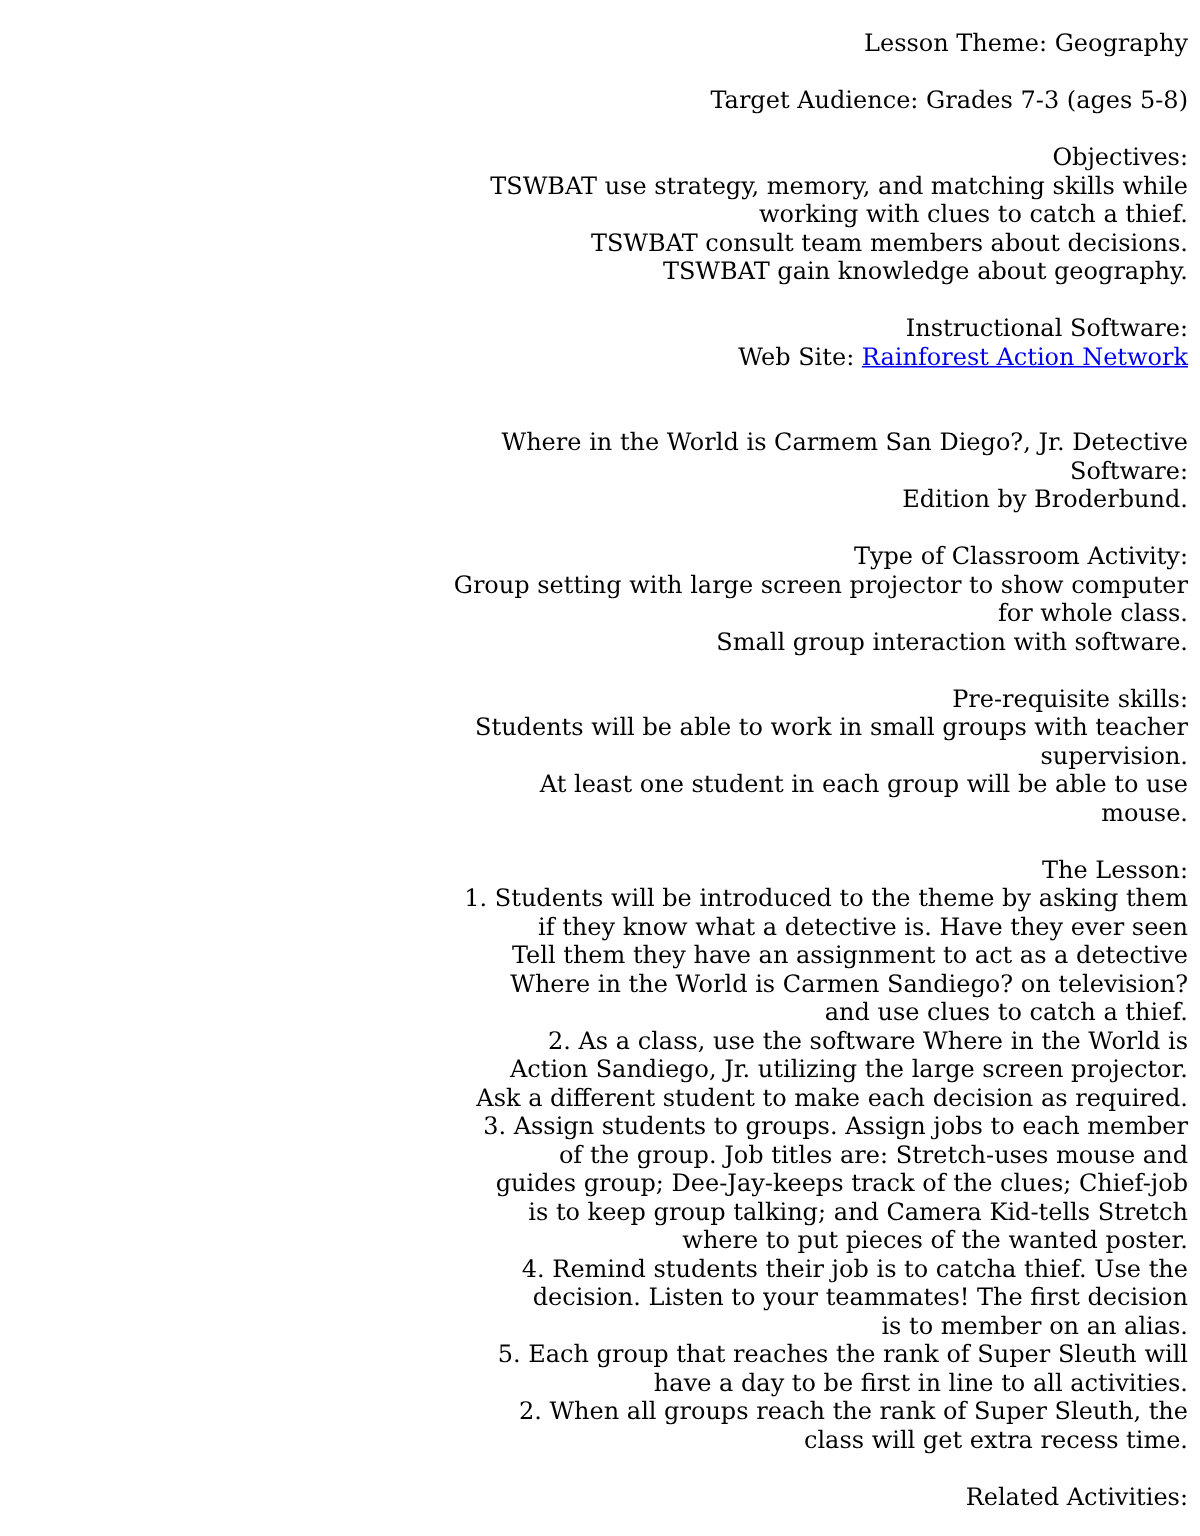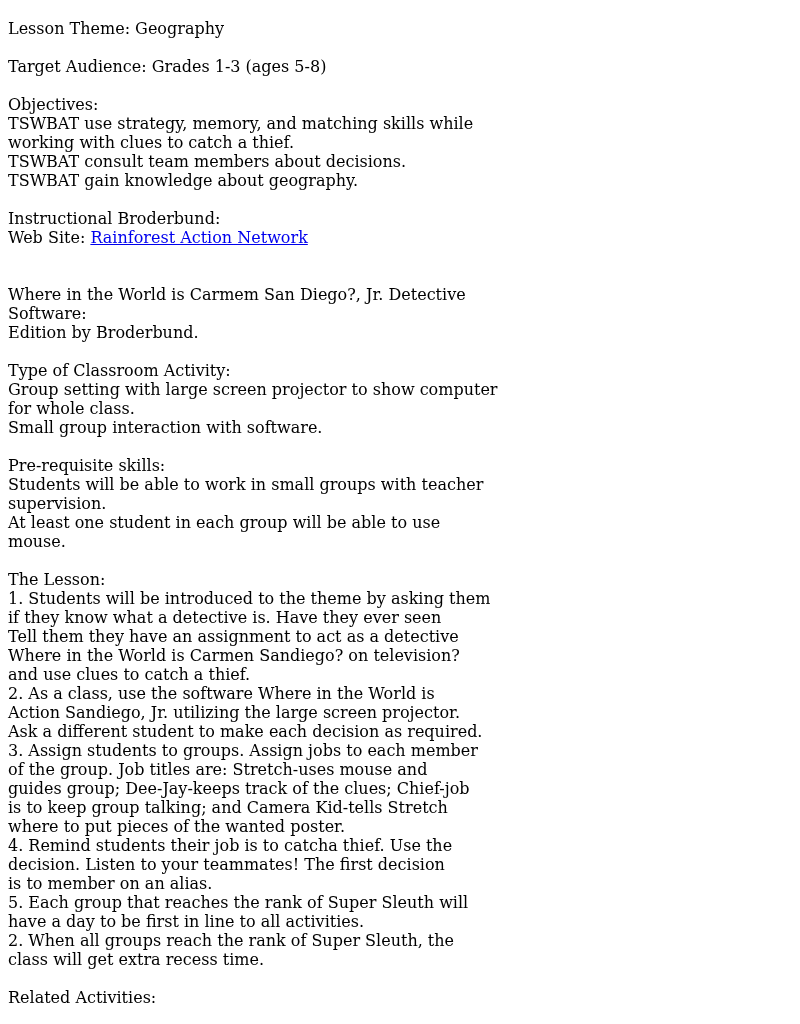--- a/index.html
+++ b/index.html
@@ -14,20 +14,21 @@
     font-family: "DejaVu Serif", serif;
     font-size: 16px;
   }
   .doc {
     box-sizing: border-box;
     width: 800px;
     padding: 19px 8px 8px 8px;
   }
   .para {
     margin: 0 0 19px 0;
+    text-align: right;
   }
   .line {
     line-height: 19px;
     white-space: pre;
   }
   .blank-line {
     height: 19px;
   }
   a {
     color: #0000ee;
@@ -35,31 +36,31 @@
   }
 </style>
 </head>
 <body>
 
 <div class="doc">
     <div class="para">
       <div class="line">Lesson Theme: Geography</div>
     </div>
     <div class="para">
-      <div class="line">Target Audience: Grades 1-3 (ages 5-8)</div>
+      <div class="line">Target Audience: Grades 7-3 (ages 5-8)</div>
     </div>
     <div class="para">
       <div class="line">Objectives:</div>
       <div class="line">TSWBAT use strategy, memory, and matching skills while</div>
       <div class="line">working with clues to catch a thief.</div>
       <div class="line">TSWBAT consult team members about decisions.</div>
       <div class="line">TSWBAT gain knowledge about geography.</div>
     </div>
     <div class="para">
-      <div class="line">Instructional Broderbund:</div>
+      <div class="line">Instructional Software:</div>
       <div class="line"><span>Web Site: </span><a href="#">Rainforest Action Network</a></div>
     </div>
     <div class="blank-line"></div>
     <div class="para">
       <div class="line">Where in the World is Carmem San Diego?, Jr. Detective</div>
       <div class="line">Software:</div>
       <div class="line">Edition by Broderbund.</div>
     </div>
     <div class="para">
       <div class="line">Type of Classroom Activity:</div>

